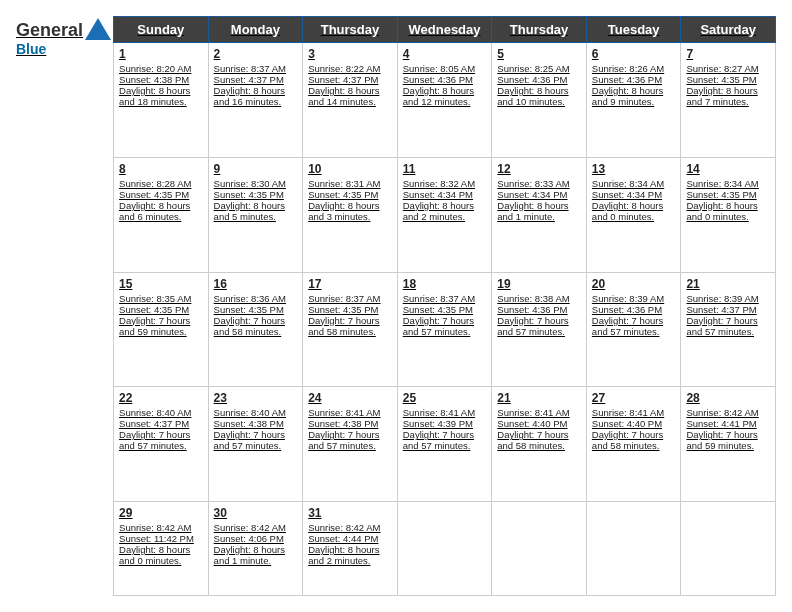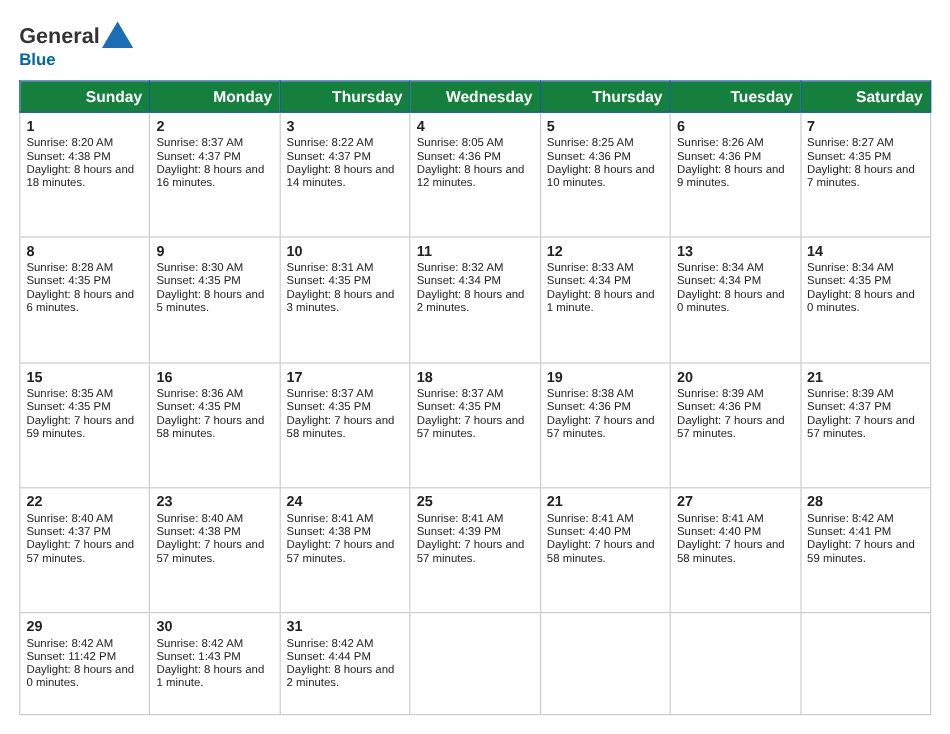--- a/index.html
+++ b/index.html
@@ -8,21 +8,22 @@
       height: 612px;
       font-family: Arial, sans-serif;
       background: #fff;
       overflow: hidden;
     }
     .page {
       width: 792px;
       height: 612px;
       padding: 16px;
       display: flex;
-      flex-direction: column;
+      flex-direction: row;
+      text-decoration: underline;
     }
     .header {
       display: flex;
       justify-content: space-between;
       align-items: flex-start;
       margin-bottom: 10px;
     }
     .logo {
       display: flex;
       flex-direction: column;
@@ -46,23 +47,23 @@
       font-size: 14px;
       color: #444;
     }
     .calendar {
       width: 100%;
       border-collapse: collapse;
       flex: 1;
       table-layout: fixed;
     }
     .calendar th {
-      background: #15803d;
+      background: #404040;
       color: #fff;
-      text-align: right;
+      text-align: center;
       padding: 5px 6px;
       font-size: 13px;
       font-weight: bold;
       border: 1px solid #1a5a9a;
     }
     .calendar td {
       vertical-align: top;
       border: 1px solid #ccc;
       padding: 4px 5px;
       font-size: 9.5px;
@@ -151,21 +152,21 @@
           <td><span class="day-num">22</span><span>Sunrise: 8:40 AM</span><br><span>Sunset: 4:37 PM</span><br><span>Daylight: 7 hours and 57 minutes.</span></td>
           <td><span class="day-num">23</span><span>Sunrise: 8:40 AM</span><br><span>Sunset: 4:38 PM</span><br><span>Daylight: 7 hours and 57 minutes.</span></td>
           <td><span class="day-num">24</span><span>Sunrise: 8:41 AM</span><br><span>Sunset: 4:38 PM</span><br><span>Daylight: 7 hours and 57 minutes.</span></td>
           <td><span class="day-num">25</span><span>Sunrise: 8:41 AM</span><br><span>Sunset: 4:39 PM</span><br><span>Daylight: 7 hours and 57 minutes.</span></td>
           <td><span class="day-num">21</span><span>Sunrise: 8:41 AM</span><br><span>Sunset: 4:40 PM</span><br><span>Daylight: 7 hours and 58 minutes.</span></td>
           <td><span class="day-num">27</span><span>Sunrise: 8:41 AM</span><br><span>Sunset: 4:40 PM</span><br><span>Daylight: 7 hours and 58 minutes.</span></td>
           <td><span class="day-num">28</span><span>Sunrise: 8:42 AM</span><br><span>Sunset: 4:41 PM</span><br><span>Daylight: 7 hours and 59 minutes.</span></td>
         </tr>
         <tr>
           <td><span class="day-num">29</span><span>Sunrise: 8:42 AM</span><br><span>Sunset: 11:42 PM</span><br><span>Daylight: 8 hours and 0 minutes.</span></td>
-          <td><span class="day-num">30</span><span>Sunrise: 8:42 AM</span><br><span>Sunset: 1:43 PM</span><br><span>Daylight: 8 hours and 1 minute.</span></td>
+          <td><span class="day-num">30</span><span>Sunrise: 8:42 AM</span><br><span>Sunset: 4:06 PM</span><br><span>Daylight: 8 hours and 1 minute.</span></td>
           <td><span class="day-num">31</span><span>Sunrise: 8:42 AM</span><br><span>Sunset: 4:44 PM</span><br><span>Daylight: 8 hours and 2 minutes.</span></td>
           <td class="empty"></td>
           <td class="empty"></td>
           <td class="empty"></td>
           <td class="empty"></td>
         </tr>
       </tbody>
   </table>
 </div>
 

